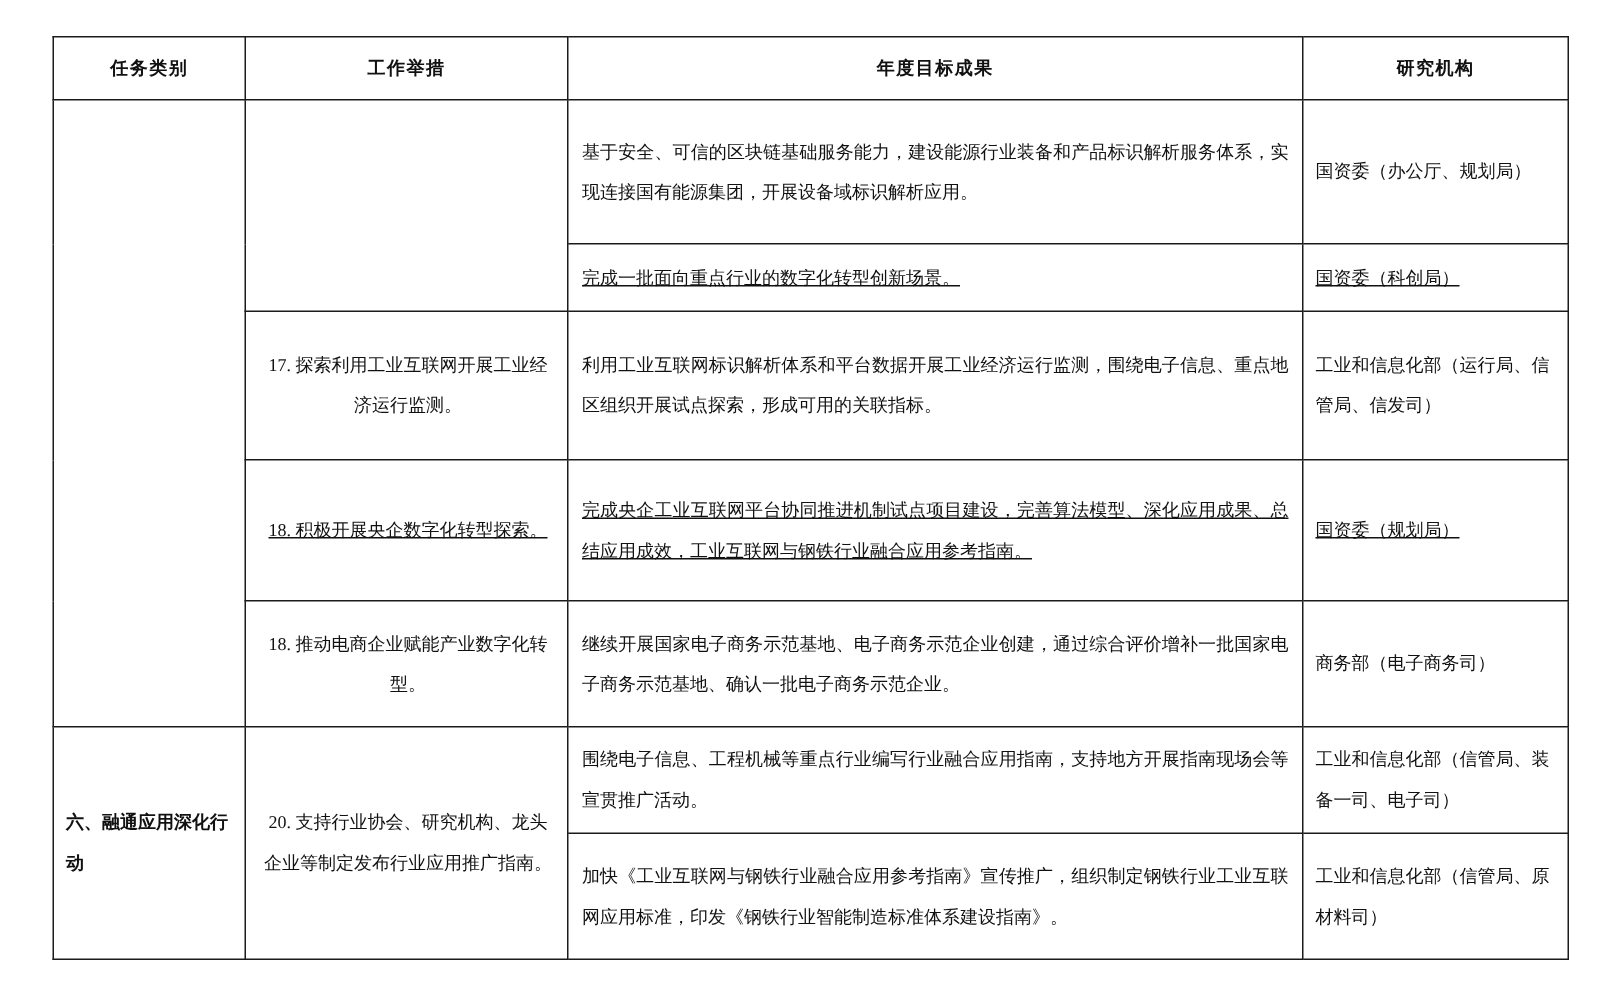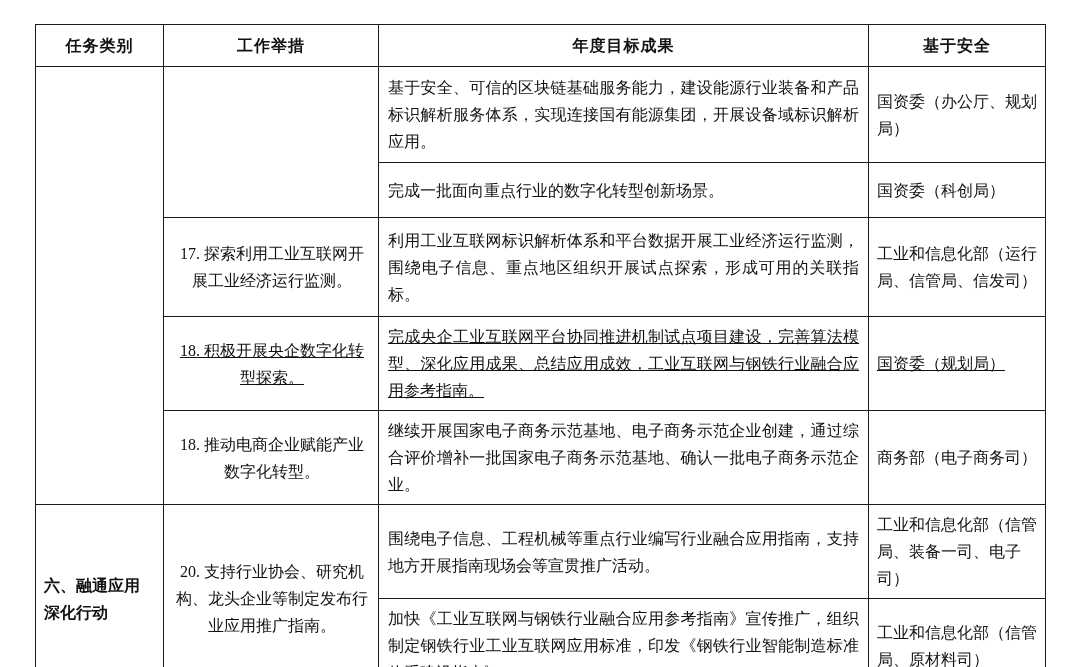--- a/index.html
+++ b/index.html
@@ -18,21 +18,21 @@
   }
   table.task-table {
     width: 1010px;
     border-collapse: collapse;
     table-layout: fixed;
   }
   table.task-table th,
   table.task-table td {
     border: 1.6px solid #1b1b1b;
     vertical-align: middle;
-    font-size: 16px;
+    font-size: 12px;
     line-height: 27px;
     word-break: break-all;
     overflow-wrap: break-word;
   }
   th.hdr {
     font-weight: bold;
     text-align: center;
     padding: 6px 4px;
     height: 42px;
     letter-spacing: 1px;
@@ -48,21 +48,21 @@
   }
   td.result {
     text-align: justify;
     padding: 6px 9px;
   }
   td.division {
     text-align: left;
     padding: 6px 6px 6px 8px;
   }
   tr.r1 { height: 96px; font-family: Liberation Serif, serif; }
-  tr.r2 { height: 55px; }
+  tr.r2 { height: 45px; text-decoration: underline; }
   tr.r3 { height: 99px; }
   tr.r4 { height: 94px; text-decoration: underline; }
   tr.r5 { height: 84px; }
   tr.r6 { height: 71px; }
   tr.r7 { height: 84px; }
 </style>
 </head>
 <body>
 
 <div class="page">
@@ -71,21 +71,21 @@
       <col style="width:128px">
       <col style="width:215px">
       <col style="width:490px">
       <col style="width:177px">
     </colgroup>
     <thead>
       <tr>
         <th class="hdr">任务类别</th>
         <th class="hdr">工作举措</th>
         <th class="hdr">年度目标成果</th>
-        <th class="hdr">基于安全</th>
+        <th class="hdr">研究机构</th>
       </tr>
     </thead>
     <tbody>
       <tr class="r1">
         <td class="cat" rowspan="5"></td>
         <td class="measure" rowspan="2"></td>
         <td class="result">基于安全、可信的区块链基础服务能力，建设能源行业装备和产品标识解析服务体系，实现连接国有能源集团，开展设备域标识解析应用。</td>
         <td class="division">国资委（办公厅、规划局）</td>
       </tr>
       <tr class="r2">

